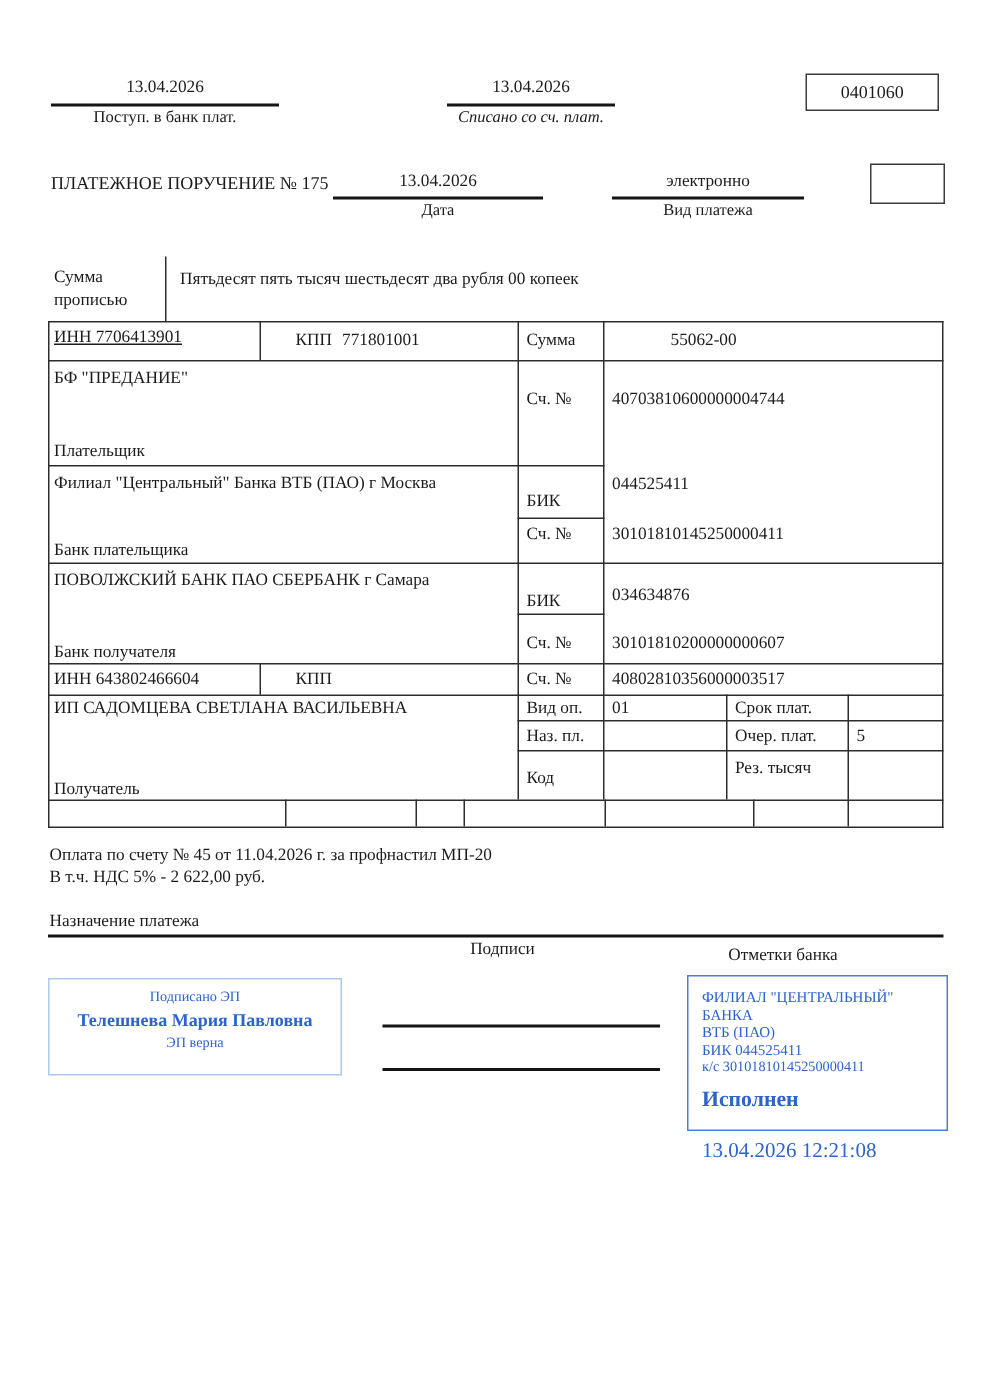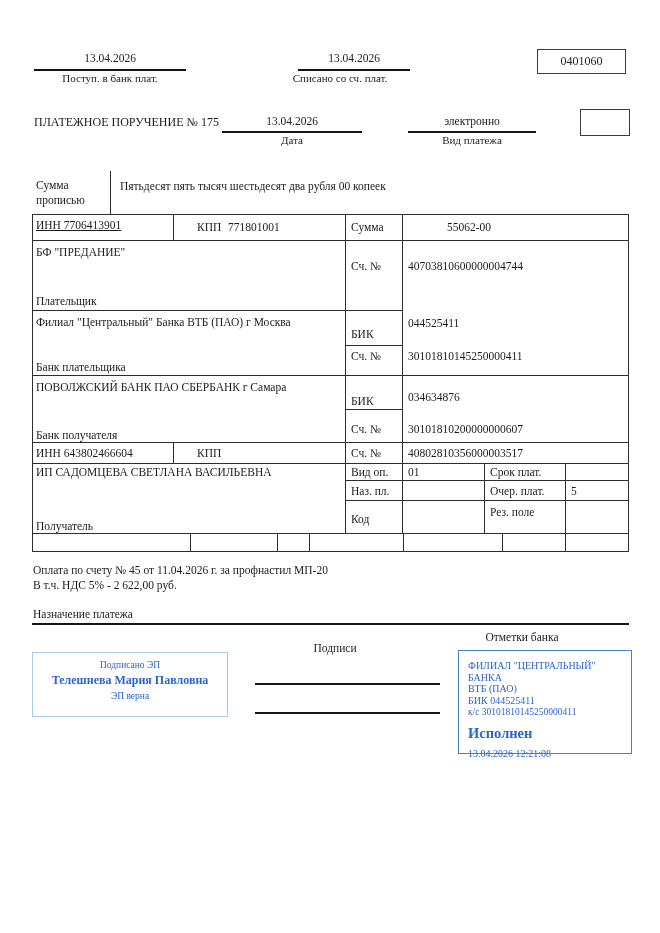--- a/index.html
+++ b/index.html
@@ -17,34 +17,34 @@
   .esign{position:absolute;left:32px;top:652px;width:196px;height:65px;box-sizing:border-box;
          border:1px solid var(--esign-border,#a9c9ee);text-align:center;}
   .esign .l1{font-size:9.5px;margin-top:7px;}
   .esign .nm{font-size:12px;font-weight:bold;margin-top:3px;}
   .esign .l3{font-size:9.5px;margin-top:3px;}
   .bstamp{position:absolute;left:458px;top:650px;width:174px;height:104px;box-sizing:border-box;
           border:1.5px solid var(--bank-border,#4a7fd6);padding:9px 6px 0 9px;}
   .bstamp .r{font-size:10px;line-height:11.5px;}
   .bstamp .r4{font-size:9.5px;line-height:11px;margin-top:1px;}
   .bstamp .st{font-size:14.5px;font-weight:bold;margin-top:7px;}
-  .bstamp .dt{font-size:10px;margin-top:6px;}
+  .bstamp .dt{font-size:14px;margin-top:18px;}
 </style>
 </head>
 <body>
 
 <div class="page">
 
   <div class="t ctr" style="left:10px;top:52px;width:200px;">13.04.2026</div>
   <div class="hl2" style="left:34px;top:69px;width:152px;"></div>
   <div class="t ctr sm" style="left:10px;top:72px;width:200px;">Поступ. в банк плат.</div>
 
   <div class="t ctr" style="left:254px;top:52px;width:200px;">13.04.2026</div>
   <div class="hl2" style="left:298px;top:69px;width:112px;"></div>
-  <div class="t ctr sm" style="left:240px;top:72px;width:200px;">Списано со сч. плат.</div>
+  <div class="t ctr sm" style="left:254px;top:72px;width:200px;font-style:italic;">Списано со сч. плат.</div>
 
   <div class="box" style="left:537px;top:49px;width:89px;height:25px;">
     <div class="ctr" style="font-size:12px;line-height:22px;">0401060</div>
   </div>
 
   <div class="t" style="left:34px;top:116px;font-size:12px;">ПЛАТЕЖНОЕ ПОРУЧЕНИЕ № 175</div>
 
   <div class="t ctr" style="left:192px;top:115px;width:200px;">13.04.2026</div>
   <div class="hl2" style="left:222px;top:131px;width:140px;"></div>
   <div class="t ctr sm" style="left:192px;top:134px;width:200px;">Дата</div>
@@ -119,29 +119,29 @@
   <div class="t" style="left:408px;top:447px;">40802810356000003517</div>
 
   <div class="t" style="left:36px;top:466px;">ИП САДОМЦЕВА СВЕТЛАНА ВАСИЛЬЕВНА</div>
   <div class="t" style="left:351px;top:466px;">Вид оп.</div>
   <div class="t" style="left:408px;top:466px;">01</div>
   <div class="t" style="left:490px;top:466px;">Срок плат.</div>
   <div class="t" style="left:351px;top:485px;">Наз. пл.</div>
   <div class="t" style="left:490px;top:485px;">Очер. плат.</div>
   <div class="t" style="left:571px;top:485px;">5</div>
   <div class="t" style="left:351px;top:513px;">Код</div>
-  <div class="t" style="left:490px;top:506px;">Рез. поле</div>
+  <div class="t" style="left:490px;top:506px;">Рез. тысяч</div>
   <div class="t" style="left:36px;top:520px;">Получатель</div>
 
   <div class="t" style="left:33px;top:564px;">Оплата по счету № 45 от 11.04.2026 г. за профнастил МП-20</div>
   <div class="t" style="left:33px;top:579px;">В т.ч. НДС 5% - 2 622,00 руб.</div>
   <div class="t" style="left:33px;top:608px;">Назначение платежа</div>
   <div class="hl2" style="left:32px;top:623px;width:597px;"></div>
 
-  <div class="t ctr" style="left:235px;top:642px;width:200px;text-align:center;">Подписи</div>
+  <div class="t ctr" style="left:235px;top:627px;width:200px;text-align:center;">Подписи</div>
   <div class="t ctr" style="left:422px;top:631px;width:200px;">Отметки банка</div>
 
   <div class="esign">
     <div class="l1 blue">Подписано ЭП</div>
     <div class="nm blue">Телешнева Мария Павловна</div>
     <div class="l3 blue">ЭП верна</div>
   </div>
 
   <div class="hl2" style="left:255px;top:683px;width:185px;"></div>
   <div class="hl2" style="left:255px;top:712px;width:185px;"></div>

